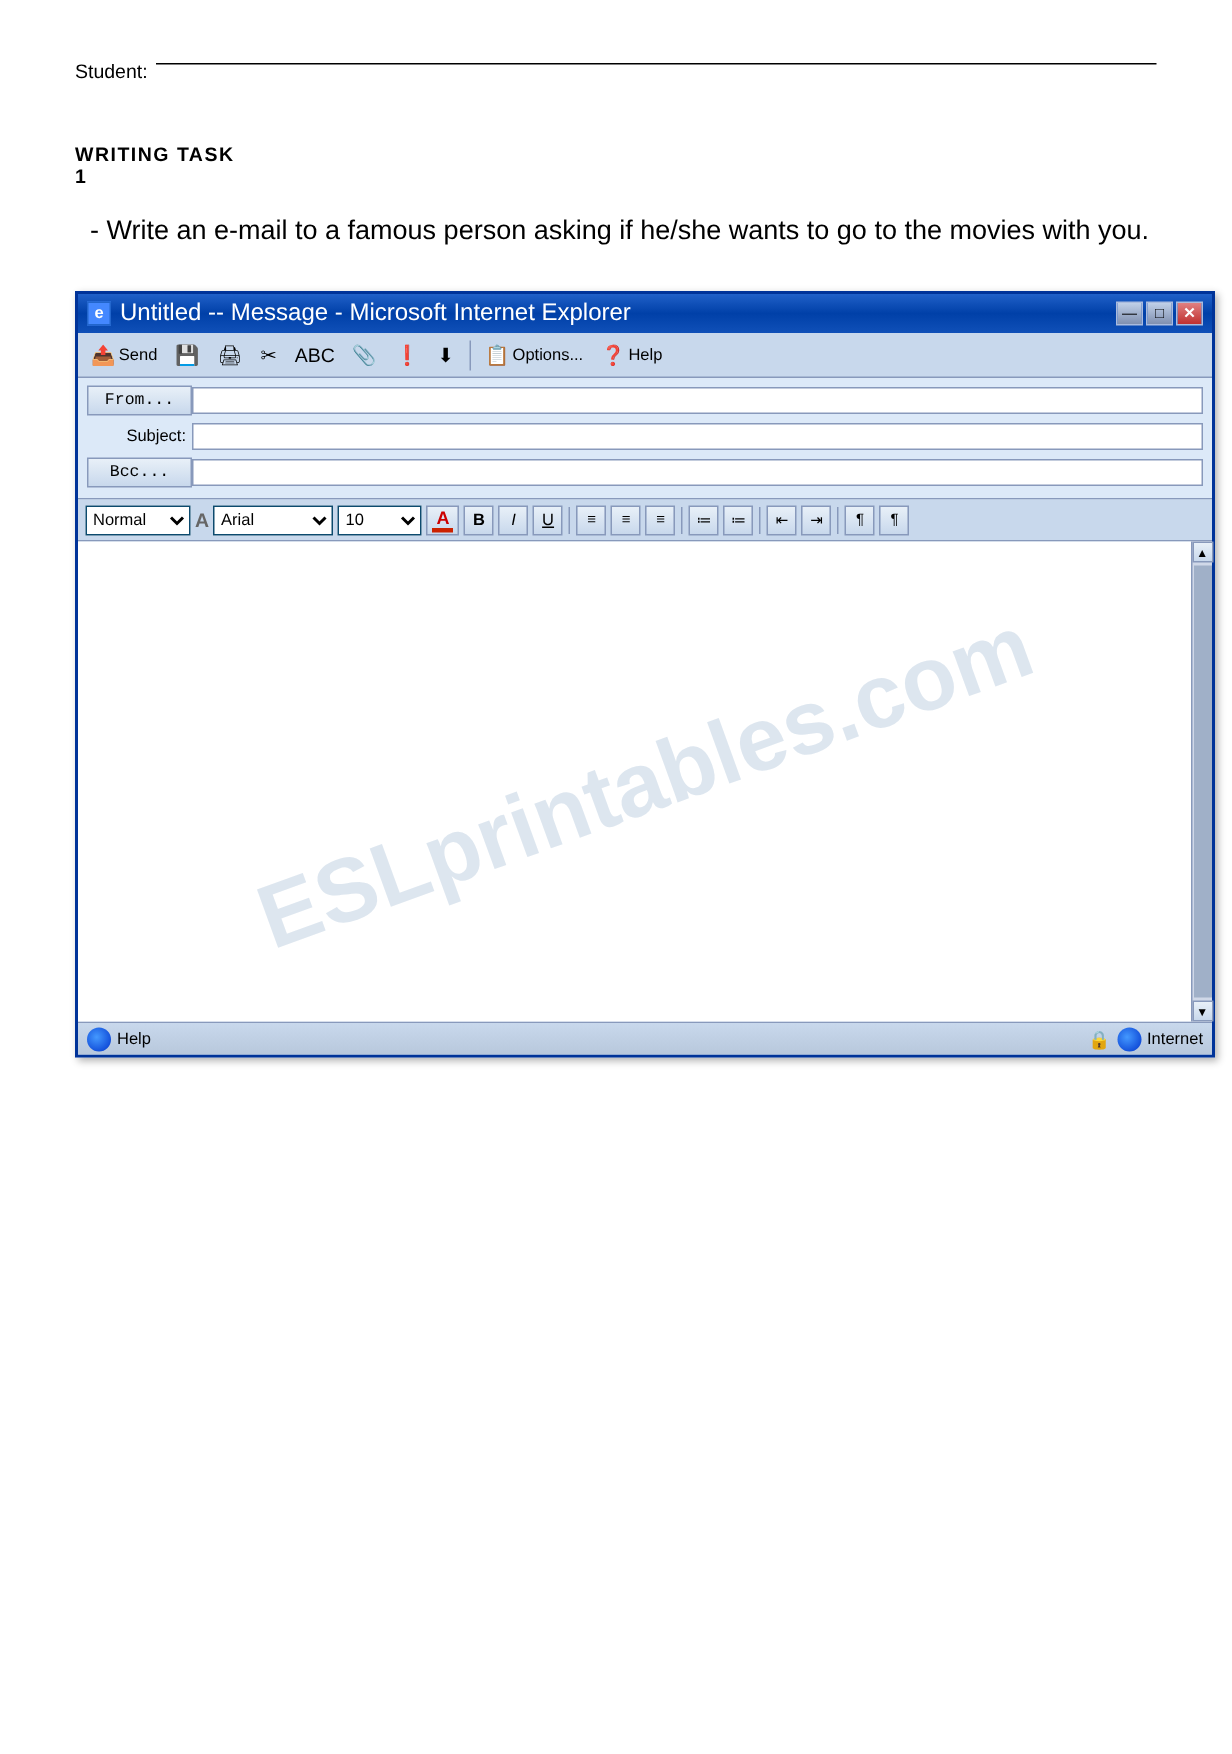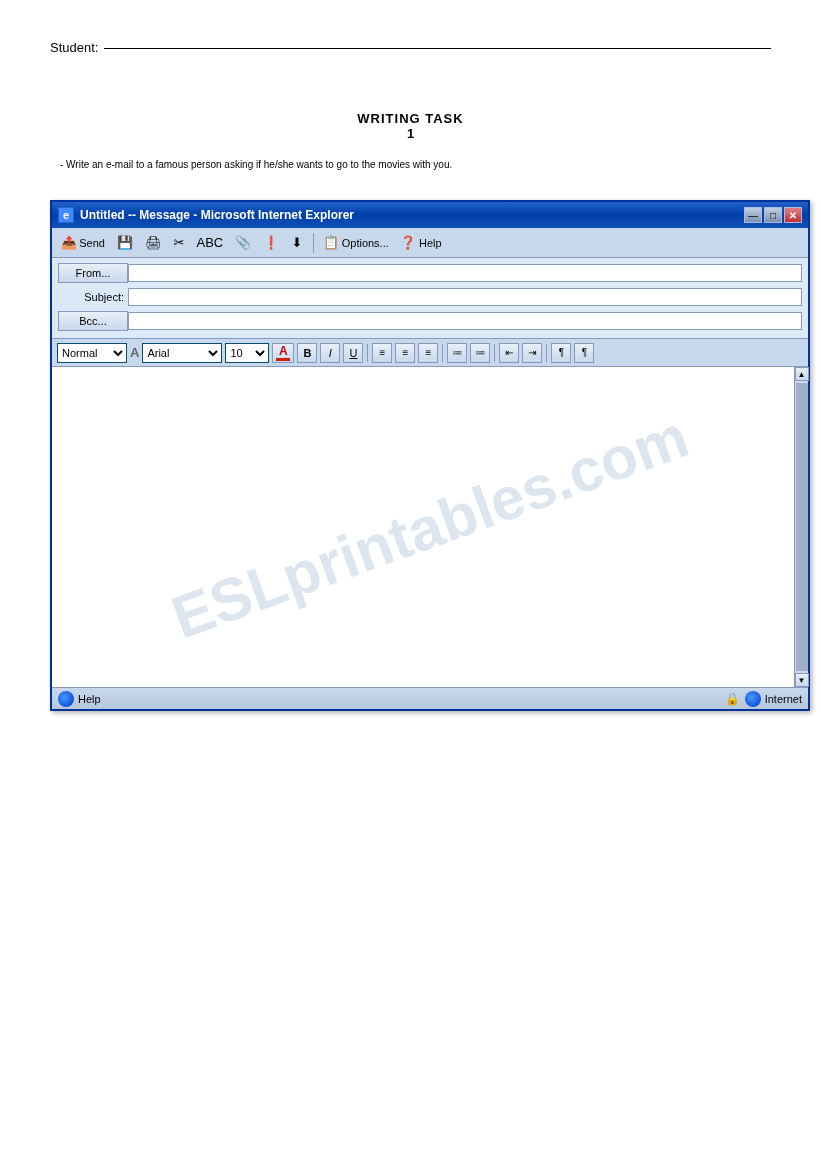--- a/index.html
+++ b/index.html
@@ -9,54 +9,52 @@
       font-size: 13px;
       color: #000;
       width: 821px;
       min-height: 1169px;
       padding: 40px 50px;
     }
 
     
     .student-line {
       display: flex;
-      align-items: center;
       margin-bottom: 30px;
     }
     .student-label {
       font-size: 13px;
       margin-right: 6px;
       white-space: nowrap;
     }
     .student-underline {
       border-bottom: 1px solid #000;
       flex: 1;
       height: 1px;
       margin-top: 2px;
     }
 
     
     .writing-task-header {
-      text-align: center;
       margin-bottom: 18px;
-      margin-top: 56px;
+      margin-top: 40px;
     }
     .writing-task-title {
       font-size: 13px;
       font-weight: bold;
       letter-spacing: 1px;
     }
     .writing-task-number {
       font-size: 13px;
       font-weight: bold;
     }
 
     
     .instruction {
-      font-size: 10px;
+      font-size: 18px;
       margin-bottom: 30px;
       margin-left: 10px;
     }
 
     
     .email-window {
       border: 2px solid #003399;
       background: #d4e4f7;
       width: 760px;
       margin: 0 auto;
@@ -84,22 +82,22 @@
       background: #4488ff;
       border: 1px solid #2266cc;
       display: flex;
       align-items: center;
       justify-content: center;
       font-size: 11px;
       color: white;
       font-weight: bold;
     }
     .title-bar-text {
-      font-size: 12px;
-      font-weight: bold;
+      font-size: 16px;
+      font-weight: normal;
       color: white;
     }
     .title-bar-buttons {
       display: flex;
       gap: 2px;
     }
     .title-btn {
       width: 18px;
       height: 16px;
       border: 1px solid #aabbdd;
@@ -164,20 +162,21 @@
     .form-btn {
       background: linear-gradient(to bottom, #e8f0f8, #c8d8ec);
       border: 1px solid #8899bb;
       padding: 1px 8px;
       font-size: 11px;
       color: #000;
       cursor: pointer;
       min-width: 70px;
       text-align: center;
       height: 20px;
+      font-family: Liberation Mono, monospace;
     }
     .form-label {
       font-size: 11px;
       min-width: 70px;
       text-align: right;
       padding-right: 4px;
     }
     .form-input {
       flex: 1;
       height: 18px;
@@ -199,21 +198,21 @@
     }
     .format-select {
       height: 20px;
       font-size: 11px;
       border: 1px solid #0c4a6e;
       background: white;
       cursor: pointer;
     }
     .format-select.style-select { width: 70px; }
     .format-select.font-select { width: 80px; }
-    .format-select.size-select { width: 44px; }
+    .format-select.size-select { width: 56px; }
     .format-btn {
       width: 20px;
       height: 20px;
       background: linear-gradient(to bottom, #e8f0f8, #c8d8ec);
       border: 1px solid #8899bb;
       display: flex;
       align-items: center;
       justify-content: center;
       font-size: 11px;
       cursor: pointer;

